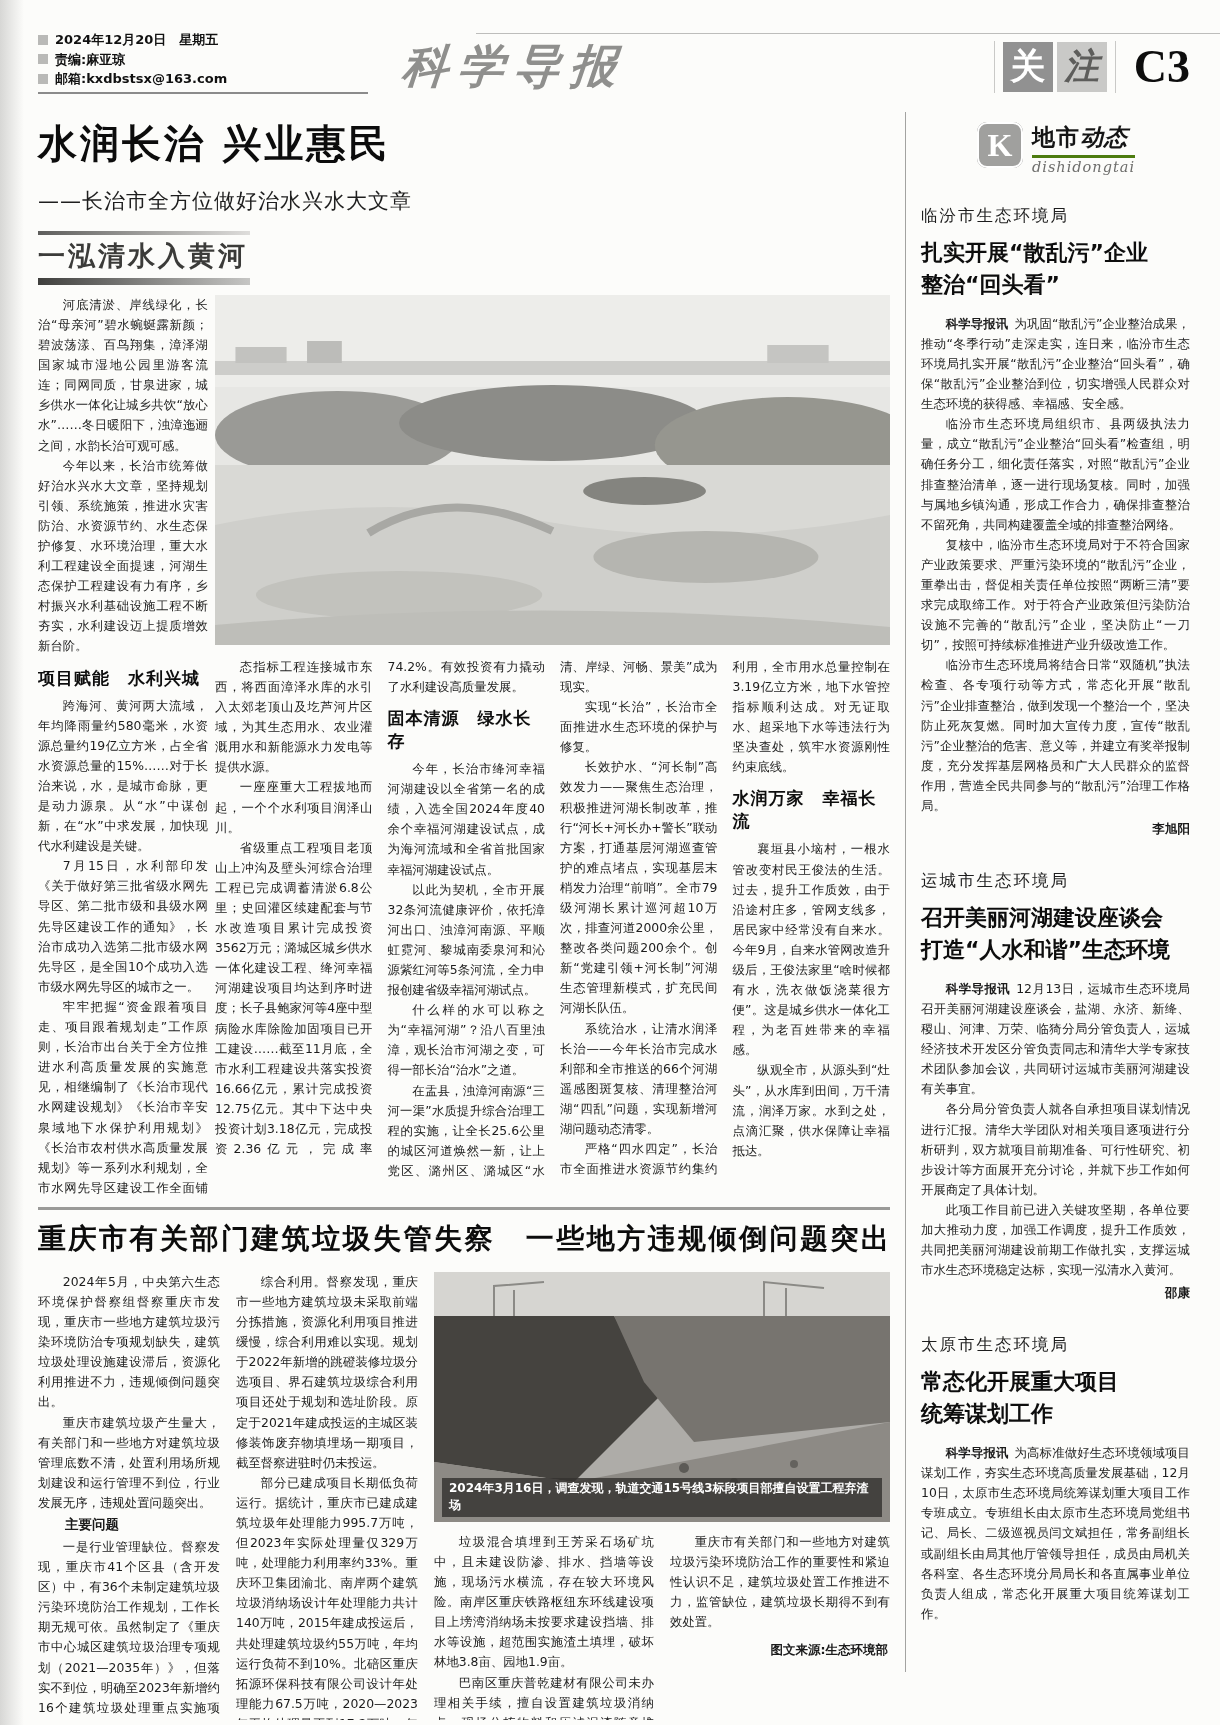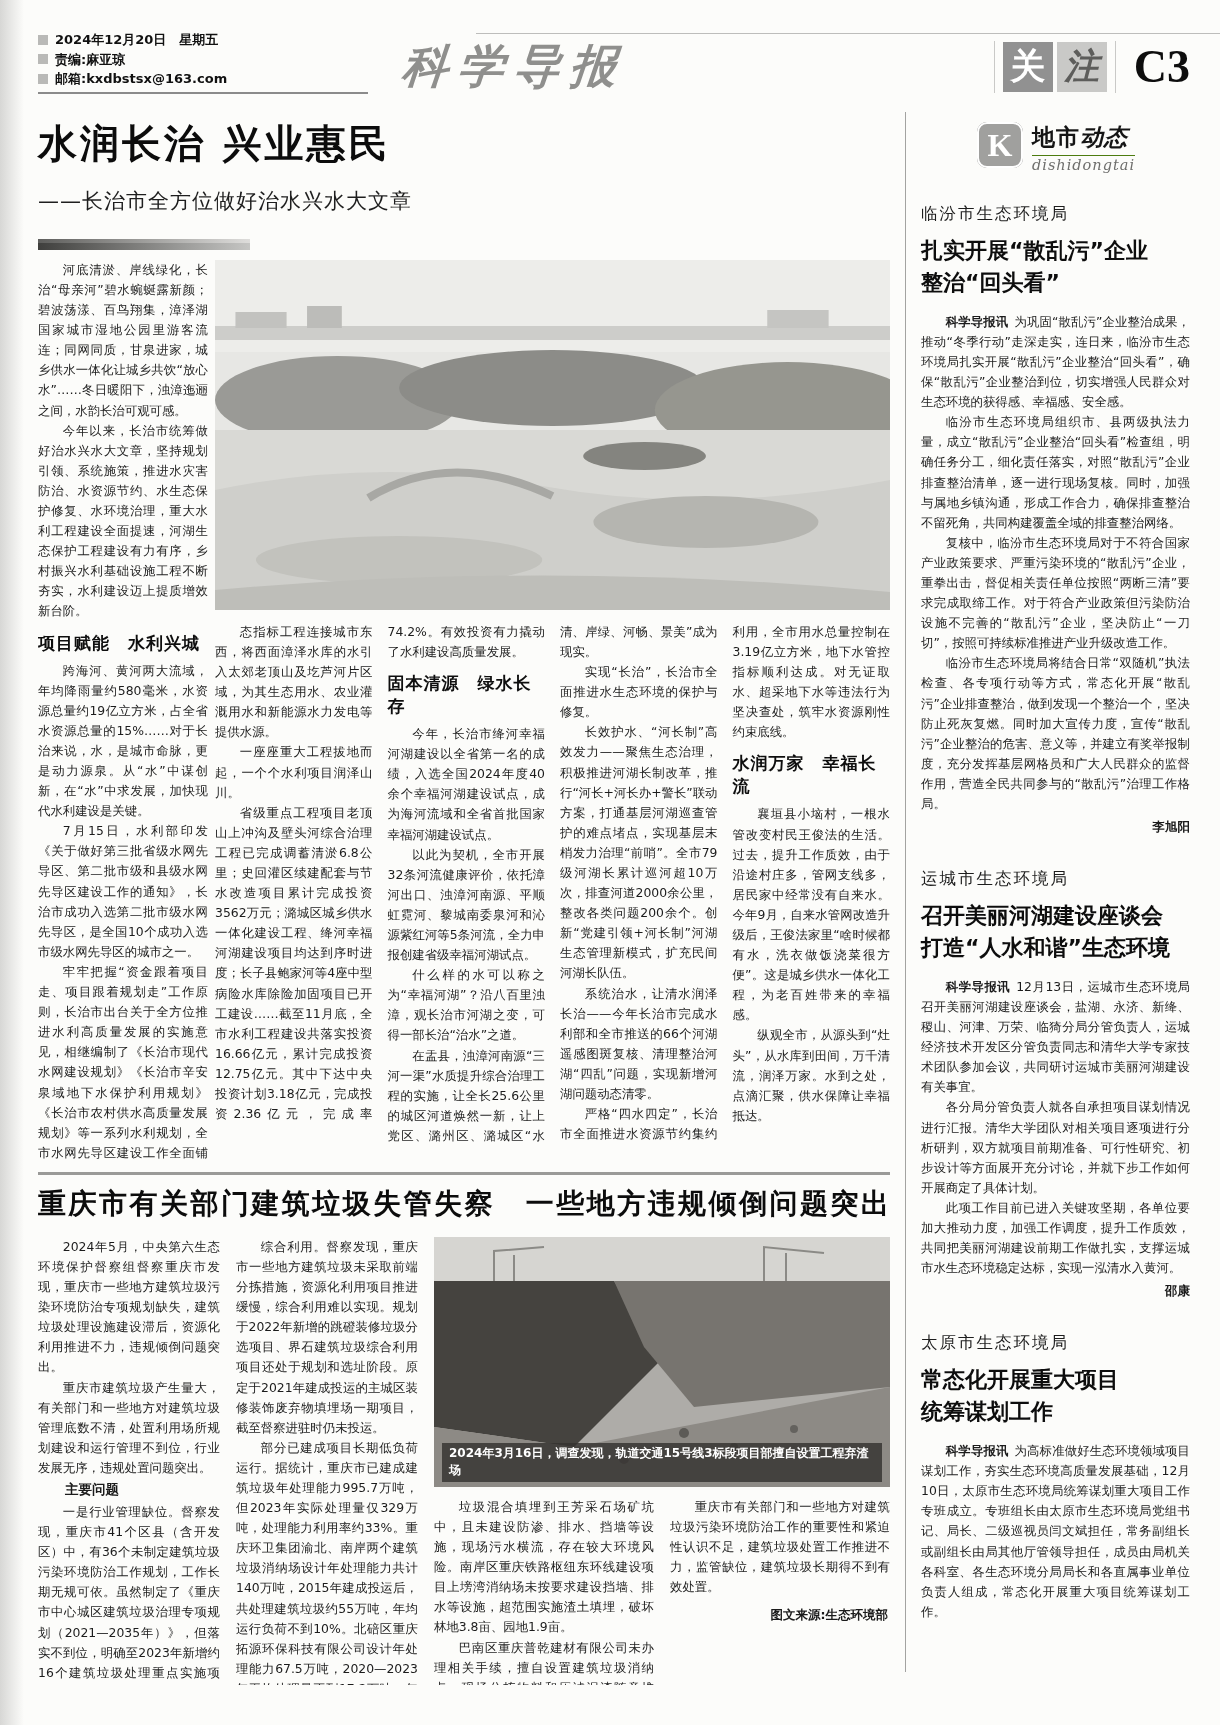--- a/index.html
+++ b/index.html
@@ -26,21 +26,21 @@
   .sec-zhu{background:#c9c9c7;color:#5d5d5b;font-family:"DejaVu Serif",serif;font-style:italic;margin-left:4px;}
   .page-no{font-family:"Liberation Serif","DejaVu Serif",serif;font-weight:700;font-size:46px;color:#0d0d0d;margin-left:10px;}
 
   
   .content{display:flex;margin-top:6px;}
   .left-region{width:852px;flex:none;}
   .sidebar{flex:1;border-left:1px solid #a3a3a1;margin-left:15px;padding-left:15px;height:1560px;overflow:hidden;}
 
   
   .main-headline{font-size:39px;font-weight:900;letter-spacing:3px;color:#0c0c0c;margin:10px 0 0;line-height:1.15;}
-  .main-subtitle{font-size:21px;color:#1e1e1e;margin:20px 0 24px;letter-spacing:1px;}
+  .main-subtitle{font-size:21px;color:#1e1e1e;margin:20px 0 16px;letter-spacing:1px;}
   .series-badge{width:212px;margin:2px 0 10px;}
   .bar-top{height:4px;background:linear-gradient(90deg,#5e5e5c,#dedddb);}
   .series-text{font-size:27px;font-weight:800;color:#3b3b39;letter-spacing:3px;padding:3px 0 4px;}
   .bar-bottom{height:7px;background:linear-gradient(90deg,#3f3f3d,#c6c6c4);}
   .main-row{display:flex;gap:7px;}
   .col1{width:170px;flex:none;height:900px;overflow:hidden;}
   .main-right{flex:1;min-width:0;}
   .main-photo{width:100%;height:350px;display:block;}
   .main-flow{column-count:4;column-gap:15px;height:534px;overflow:hidden;margin-top:12px;}
   p.para{margin:0;text-indent:2em;text-align:justify;font-size:12.4px;line-height:1.62;color:#1c1c1c;}
@@ -65,21 +65,21 @@
 
   
   .sb-brand{display:flex;align-items:flex-start;margin:10px 0 30px 56px;}
   .k-logo{width:46px;height:46px;flex:none;background:#a0a09e;border-radius:10px;color:#fff;
         font-family:"Liberation Serif","DejaVu Serif",serif;font-weight:700;font-size:32px;
         display:flex;align-items:center;justify-content:center;
         box-shadow:inset 0 0 0 2px #fff,inset 0 0 0 4px #a0a09e;}
   .brand-text{margin-left:9px;}
   .brand-cn{font-size:23px;font-weight:900;color:#151515;letter-spacing:1px;white-space:nowrap;}
   .brand-cn .dyn{font-family:"DejaVu Serif",serif;font-style:italic;color:#39393б;}
-  .brand-py{display:block;border-top:1px solid #4d7c0f;margin-top:2px;padding-top:1px;
+  .brand-py{display:block;border-top:3px solid #4d7c0f;margin-top:2px;padding-top:1px;
         font-family:"DejaVu Serif",serif;font-style:italic;font-size:14.5px;color:#6e6e6c;letter-spacing:1px;}
   .sb-article{margin-bottom:32px;}
   .sb-kicker{font-size:16.5px;color:#1d1d1d;letter-spacing:2px;margin:0 0 10px;}
   .sb-title{font-size:22px;font-weight:900;line-height:1.45;color:#0d0d0d;margin:0 0 13px;}
   .sb-byline{text-align:right;font-weight:700;font-size:12.6px;margin-top:5px;}
 </style>
 </head>
 <body>
 
 <div class="page">
@@ -114,20 +114,21 @@
 
   <div class="content">
 
     <div class="left-region">
 
       <h1 class="main-headline">水润长治 兴业惠民</h1>
       <div class="main-subtitle">——长治市全方位做好治水兴水大文章</div>
 
       <div class="series-badge">
         <div class="bar-top"></div>
+        <div class="series-text">一泓清水入黄河</div>
         <div class="bar-bottom"></div>
       </div>
 
       <div class="main-row">
 
         <div class="col1">
           <div>
 
           <p class="para">河底清淤、岸线绿化，长治“母亲河”碧水蜿蜒露新颜；碧波荡漾、百鸟翔集，漳泽湖国家城市湿地公园里游客流连；同网同质，甘泉进家，城乡供水一体化让城乡共饮“放心水”……冬日暖阳下，浊漳迤逦之间，水韵长治可观可感。</p>
               <p class="para">今年以来，长治市统筹做好治水兴水大文章，坚持规划引领、系统施策，推进水灾害防治、水资源节约、水生态保护修复、水环境治理，重大水利工程建设全面提速，河湖生态保护工程建设有力有序，乡村振兴水利基础设施工程不断夯实，水利建设迈上提质增效新台阶。</p>

